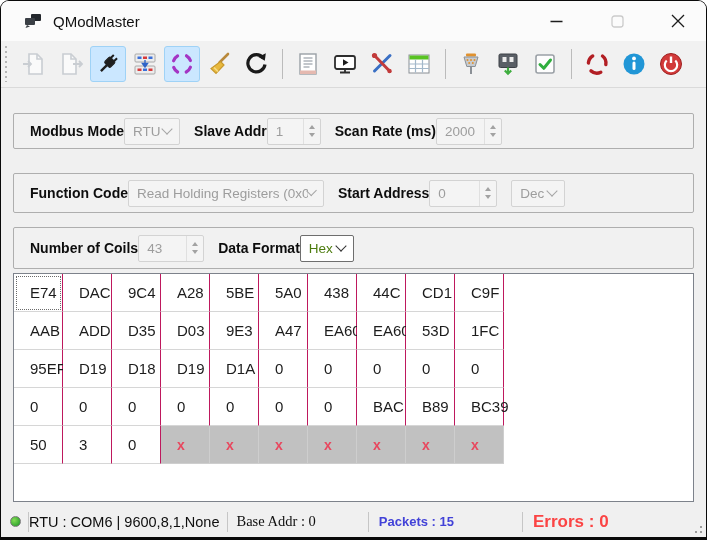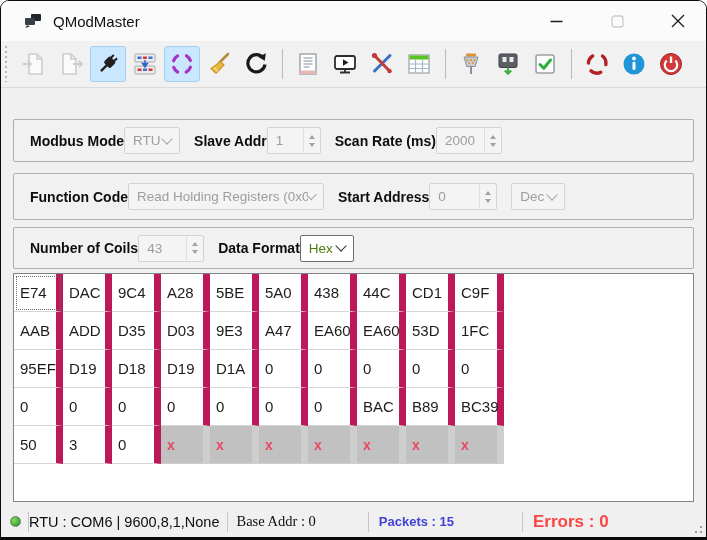--- a/index.html
+++ b/index.html
@@ -53,22 +53,22 @@
   .tbtn.checked { background: #cbe7ff; border-color: #9fd2f6; }
   .tsep { width: 1px; height: 30px; background: #bbbbbb; margin: 0 7px; }
   .tbtn svg { width: 26px; height: 26px; }
   
   .panel {
     position: absolute; left: 12px; width: 681px;
     border: 1px solid #aeaeae; border-radius: 2px;
     background: #f1f1f1;
     display: flex; align-items: center;
   }
-  #panel-mode { top: 118px; height: 43px; }
-  #panel-func { top: 172px; height: 47px; }
+  #panel-mode { top: 112px; height: 36px; }
+  #panel-func { top: 172px; height: 40px; }
   #panel-coils { top: 226px; height: 42px; }
   .plabel { font-weight: 700; font-size: 14px; color: #0d0d0d; white-space: nowrap; }
   .combo {
     height: 27px; display: flex; align-items: center;
     border: 1px solid #d3d3d3; border-radius: 2px;
     background: #f4f4f4; color: #9d9d9d;
     font-size: 13.5px; padding: 0 8px; white-space: nowrap;
   }
   .combo .chev {
     width: 8px; height: 8px; margin-left: 9px; margin-top: -4px;
@@ -90,23 +90,23 @@
   .tri-up { width: 0; height: 0; border-left: 3.5px solid transparent; border-right: 3.5px solid transparent; border-bottom: 4.5px solid #a2a2a2; }
   .tri-down { width: 0; height: 0; border-left: 3.5px solid transparent; border-right: 3.5px solid transparent; border-top: 4.5px solid #a2a2a2; }
   
   .table-wrap {
     position: absolute; left: 12px; top: 272px;
     width: 681px; height: 229px;
     background: #ffffff; border: 1px solid #7d828b;
   }
   .grid { display: grid; grid-template-columns: repeat(10, 49px); grid-auto-rows: 38px; }
   .cell {
-    border-right: 7px solid #be185d; border-bottom: 1px solid #d6d6d6;
+    border-right: 1px solid #be185d; border-bottom: 1px solid #d6d6d6;
     font-size: 15px; color: #1c1c1c;
-    display: flex; align-items: center; padding-left: 6px;
+    display: flex; align-items: center; padding-left: 16px;
     background: #fff;
   }
   .cell.selected { outline: 1.5px dotted #6a6a6a; outline-offset: -3px; }
   .cell.invalid {
     background: #c1c1c1; border-right-color: #cecece; border-bottom-color: #cecece;
     color: #e8475e; font-weight: 700; font-size: 14px;
   }
   
   .statusbar {
     position: absolute; left: 0; right: 0; top: 505px; height: 31px;

